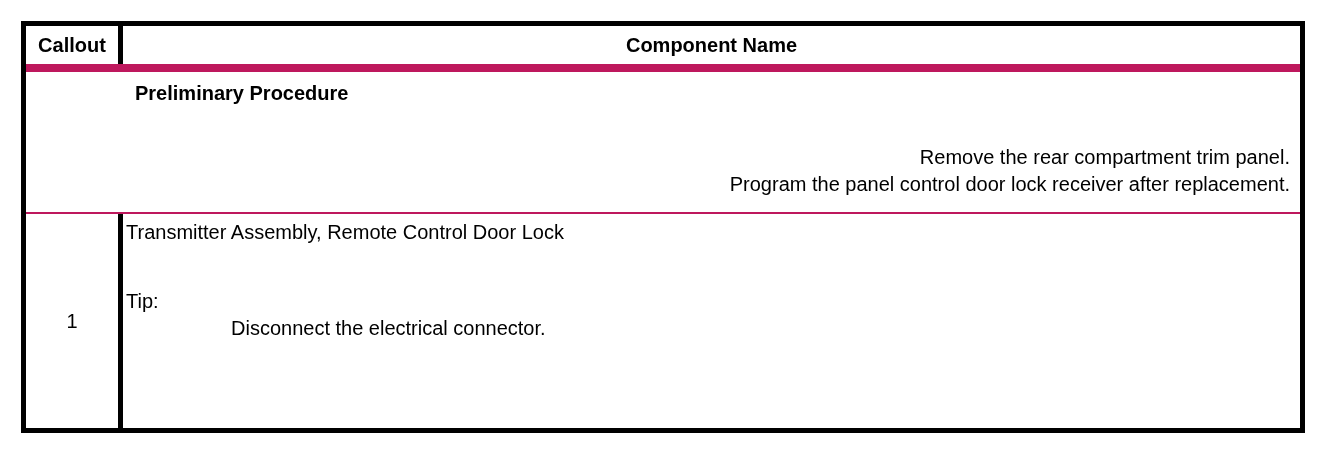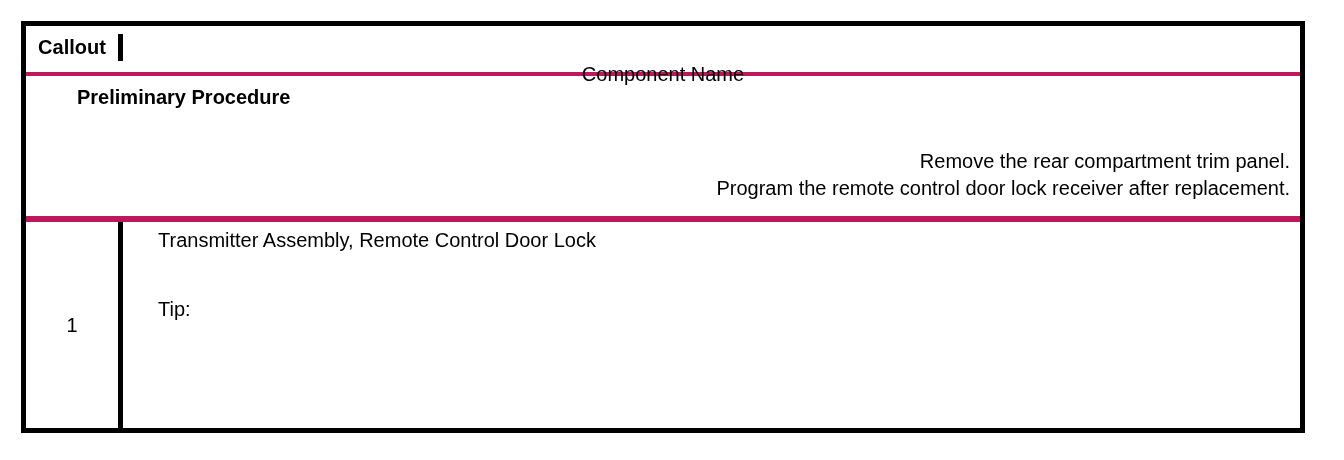--- a/index.html
+++ b/index.html
@@ -28,48 +28,46 @@
     border: 5px solid #000000;
     background: #ffffff;
     display: flex;
     flex-direction: column;
     font-size: 20px;
     line-height: 27px;
   }
   
   .header-row {
     display: flex;
-    flex-direction: column;
     height: 38px;
     box-sizing: content-box;
-    border-bottom: 4px solid #be185d;
-    margin-top: 8px;
+    border-bottom: 8px solid #be185d;
   }
   .callout-head {
     width: 92px;
     border-right: 5px solid #000000;
     display: flex;
     align-items: center;
     justify-content: center;
     font-weight: bold;
   }
   .component-head {
     flex: 1;
     display: flex;
     align-items: center;
     justify-content: center;
-    font-weight: normal;
+    font-weight: bold;
     border-radius: 11px;
   }
   
   .preliminary-row {
     height: 132px;
     box-sizing: content-box;
-    border-bottom: 6px solid #be185d;
-    padding: 8px 10px 0 51px;
+    border-bottom: 2px solid #be185d;
+    padding: 8px 10px 0 109px;
   }
   .preliminary-title {
     font-weight: bold;
     margin: 0;
   }
   .preliminary-steps {
     margin-top: 37px;
     text-align: right;
   }
   .preliminary-step {
@@ -84,21 +82,20 @@
   .callout-cell {
     width: 92px;
     border-right: 5px solid #000000;
     display: flex;
     align-items: center;
     justify-content: center;
   }
   .component-cell {
     flex: 1;
     padding: 5px 10px 0 3px;
-    margin-left: 32px;
   }
   .component-title {
     margin: 0;
   }
   .tip-label {
     font-weight: normal;
     margin: 42px 0 0 0;
   }
   .tip-step {
     margin: 0;
@@ -116,28 +113,29 @@
 
     <div class="header-row">
       <div class="callout-head">Callout</div>
       <div class="component-head">Component Name</div>
     </div>
 
     <div class="preliminary-row">
       <p class="preliminary-title">Preliminary Procedure</p>
       <div class="preliminary-steps">
         <p class="preliminary-step">Remove the rear compartment trim panel.</p>
-        <p class="preliminary-step">Program the remote control door lock receiver after replacement.</p>
+        <p class="preliminary-step">Program the panel control door lock receiver after replacement.</p>
       </div>
     </div>
 
     <div class="component-row">
       <div class="callout-cell">
         <span>1</span>
       </div>
       <div class="component-cell">
         <p class="component-title">Transmitter Assembly, Remote Control Door Lock</p>
         <p class="tip-label">Tip:</p>
+        <p class="tip-step">Disconnect the electrical connector.</p>
       </div>
     </div>
 
   </div>
 </div>
 
 </body></html>

